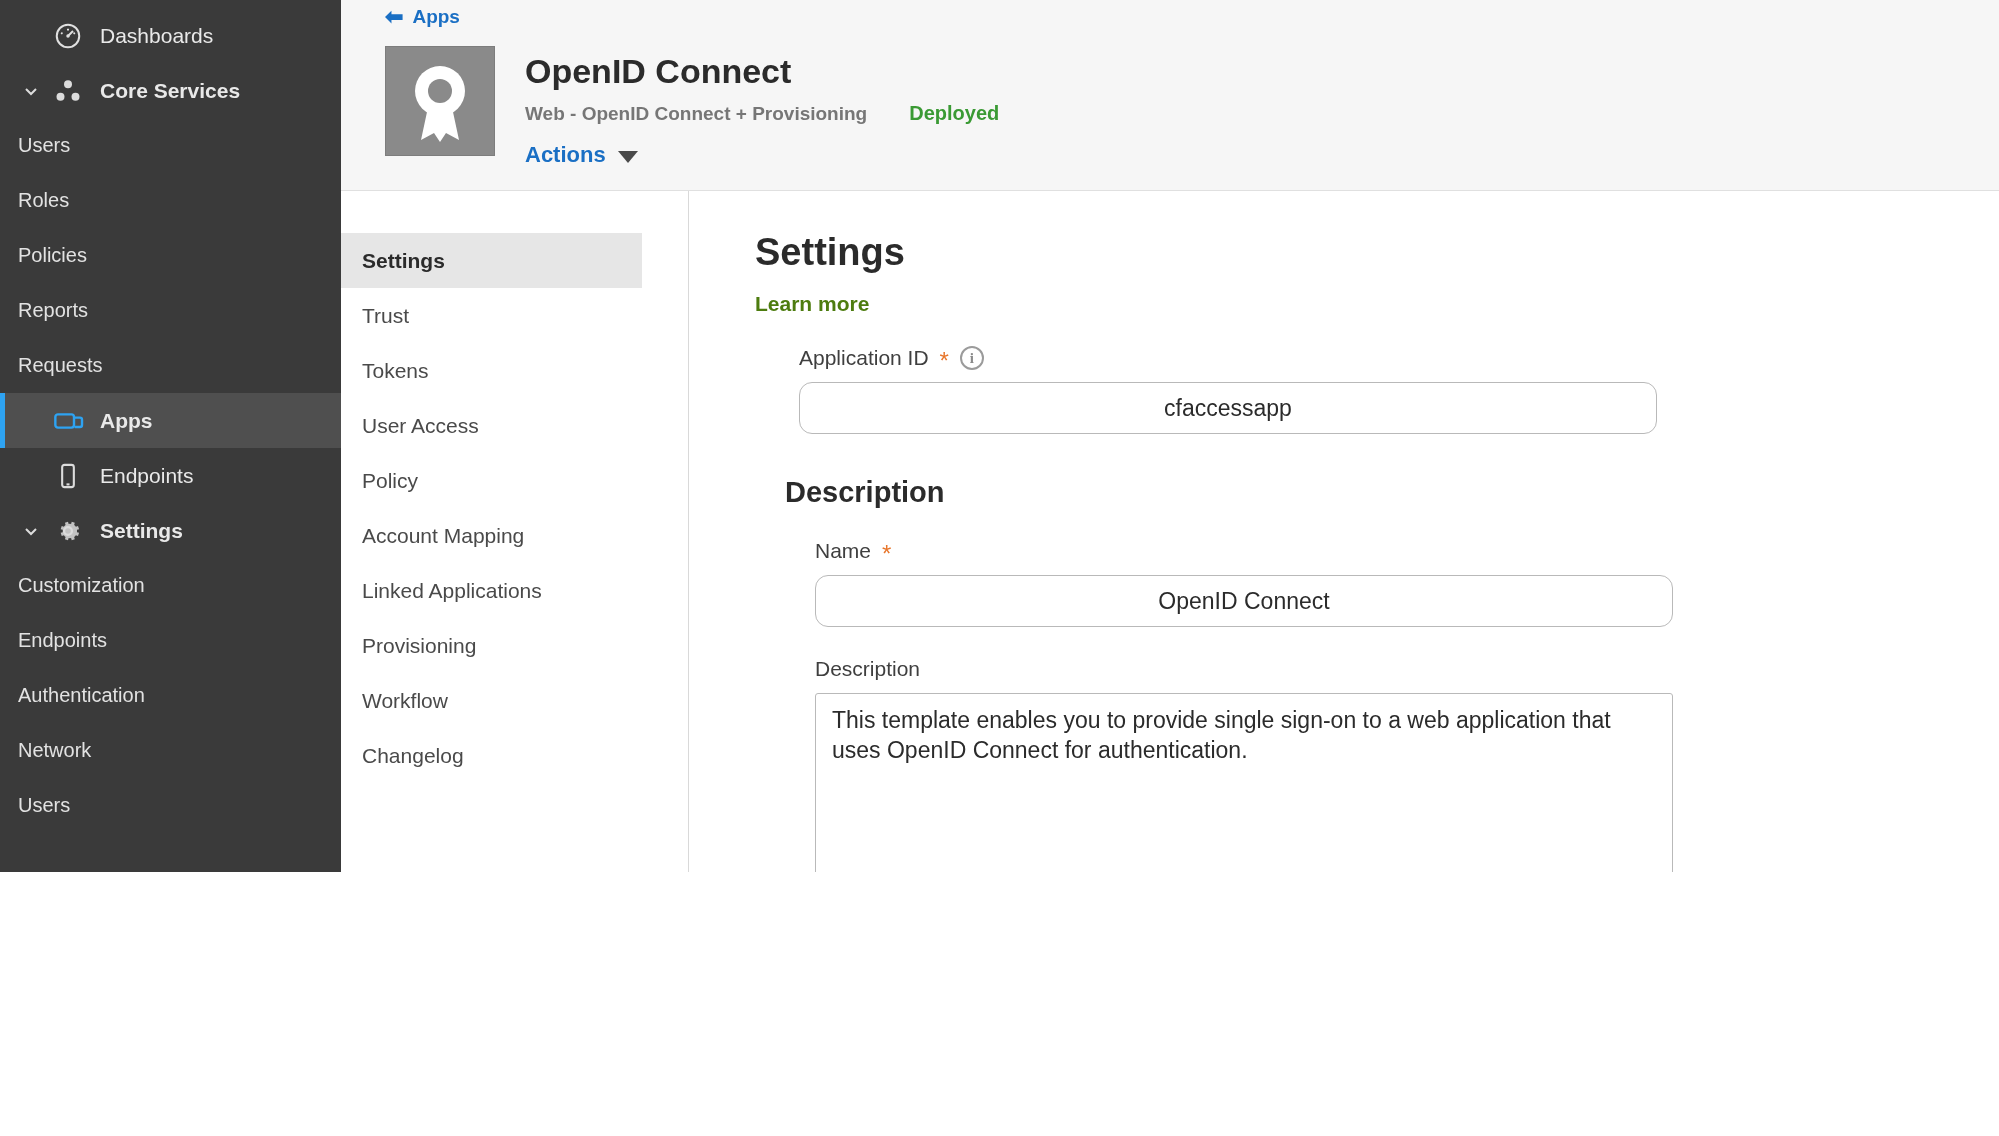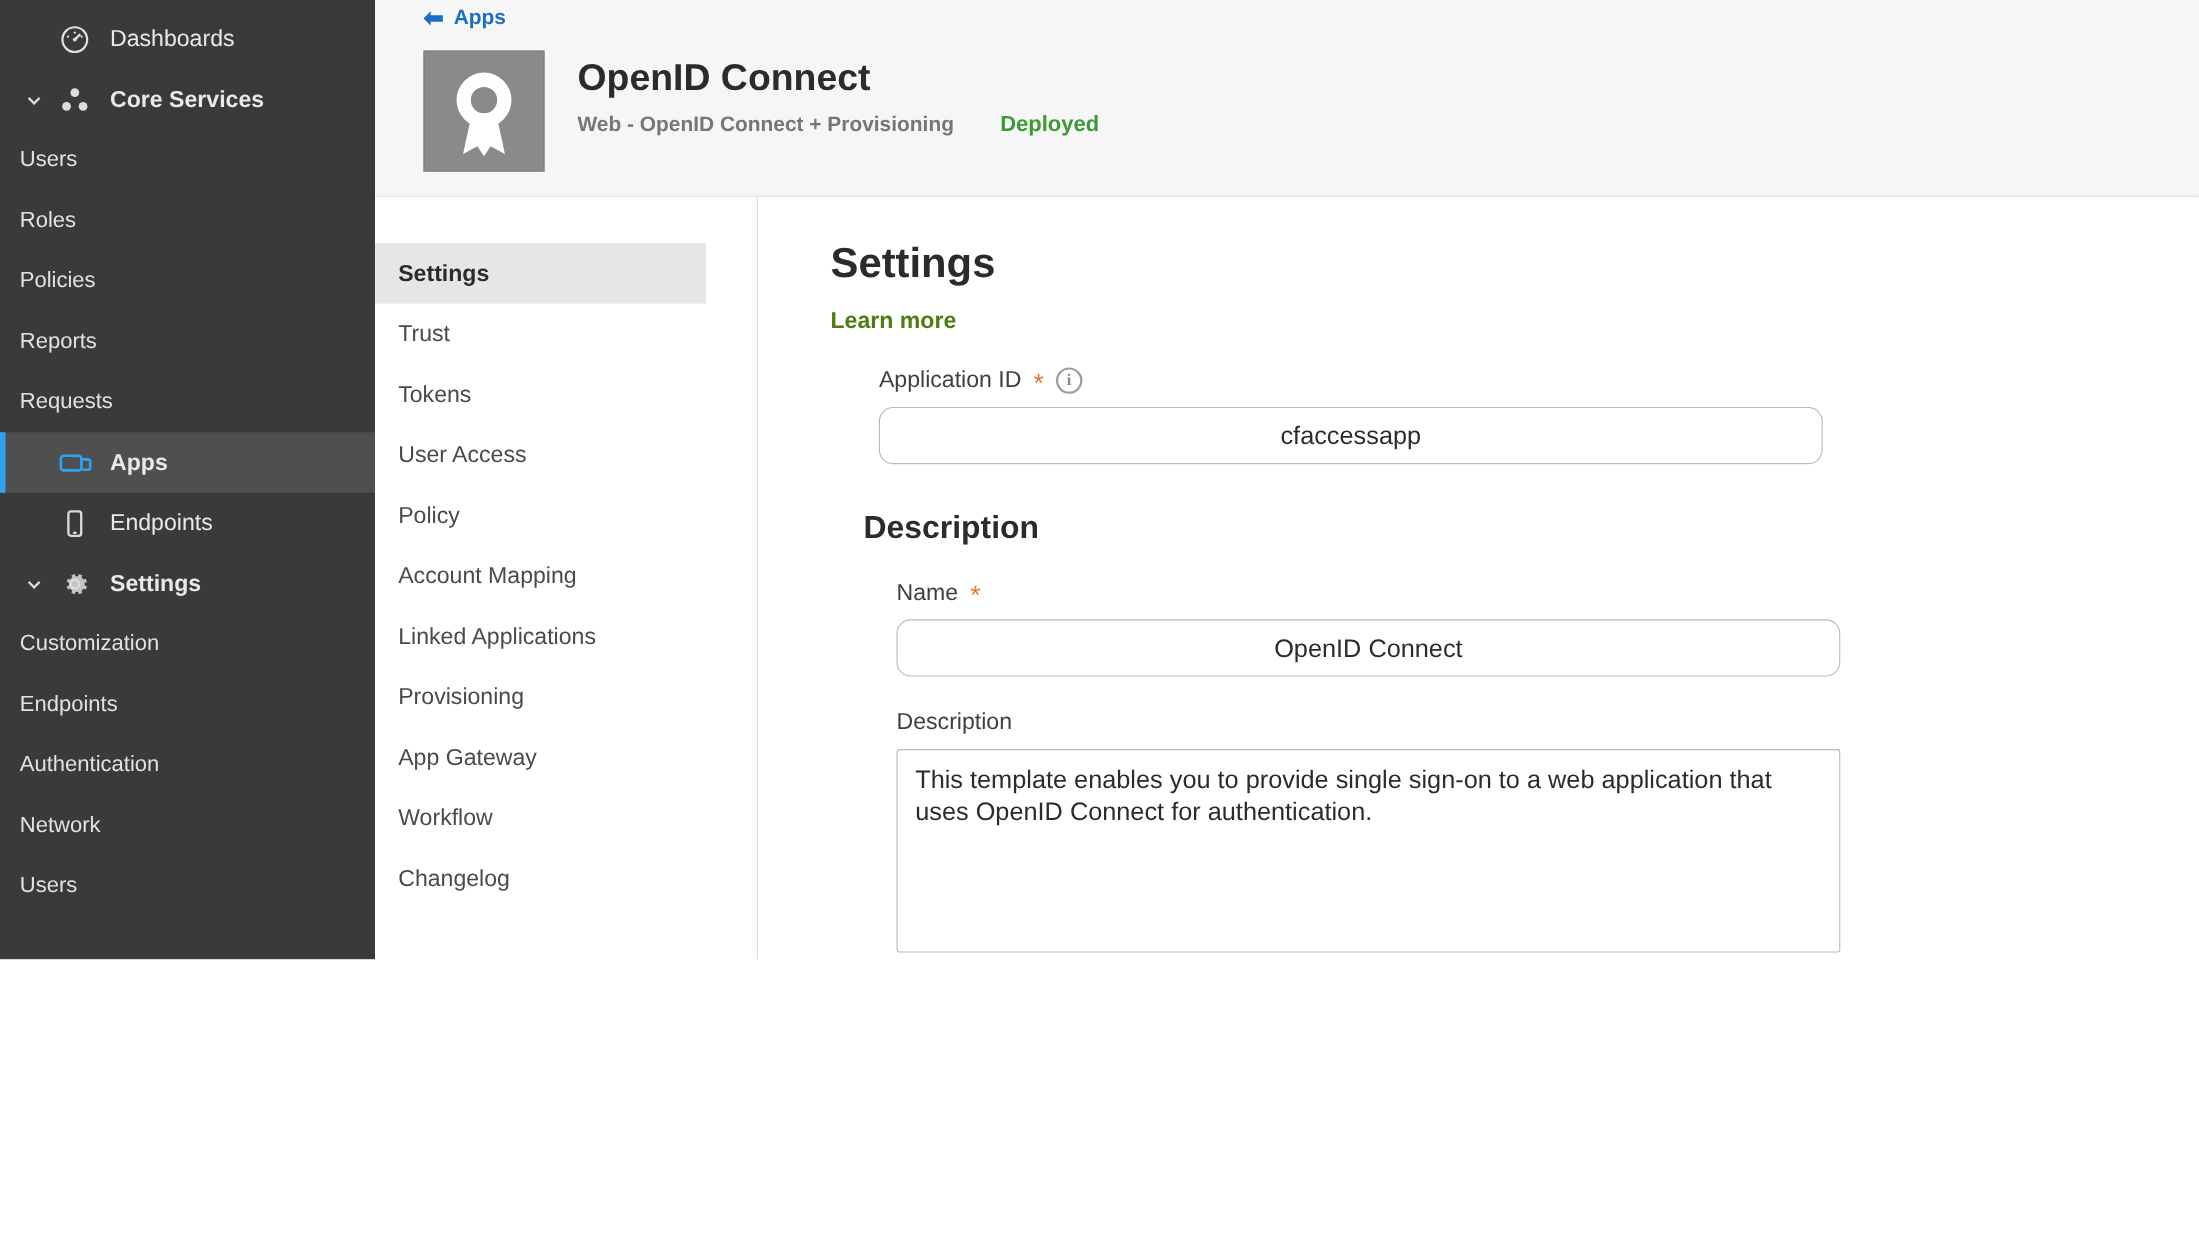--- a/index.html
+++ b/index.html
@@ -387,20 +387,24 @@
             <circle cx="39" cy="33" r="12" fill="#8a8a8a"></circle>
             <path d="M26 54 L20 82 L33 75 L39 84 L45 75 L58 82 L52 54 z"></path>
           </svg>
         </div>
         <div class="app-head-text">
           <div class="app-title">OpenID Connect</div>
           <div class="app-subline">
             <span class="app-subtitle">Web - OpenID Connect + Provisioning</span>
             <span class="app-status">Deployed</span>
           </div>
+          <div class="actions">
+            <span>Actions</span>
+            <span class="caret-down"></span>
+          </div>
         </div>
       </div>
     </header>
 
     <div class="body">
 
       <div class="subnav">
         <div class="subnav-item active">
           <span>Settings</span>
         </div>
@@ -417,23 +421,20 @@
           <span>Policy</span>
         </div>
         <div class="subnav-item">
           <span>Account Mapping</span>
         </div>
         <div class="subnav-item">
           <span>Linked Applications</span>
         </div>
         <div class="subnav-item">
           <span>Provisioning</span>
-        </div>
-        <div class="subnav-item">
-          <span>App Gateway</span>
         </div>
         <div class="subnav-item">
           <span>Workflow</span>
         </div>
         <div class="subnav-item">
           <span>Changelog</span>
         </div>
       </div>
 
       <div class="content">

